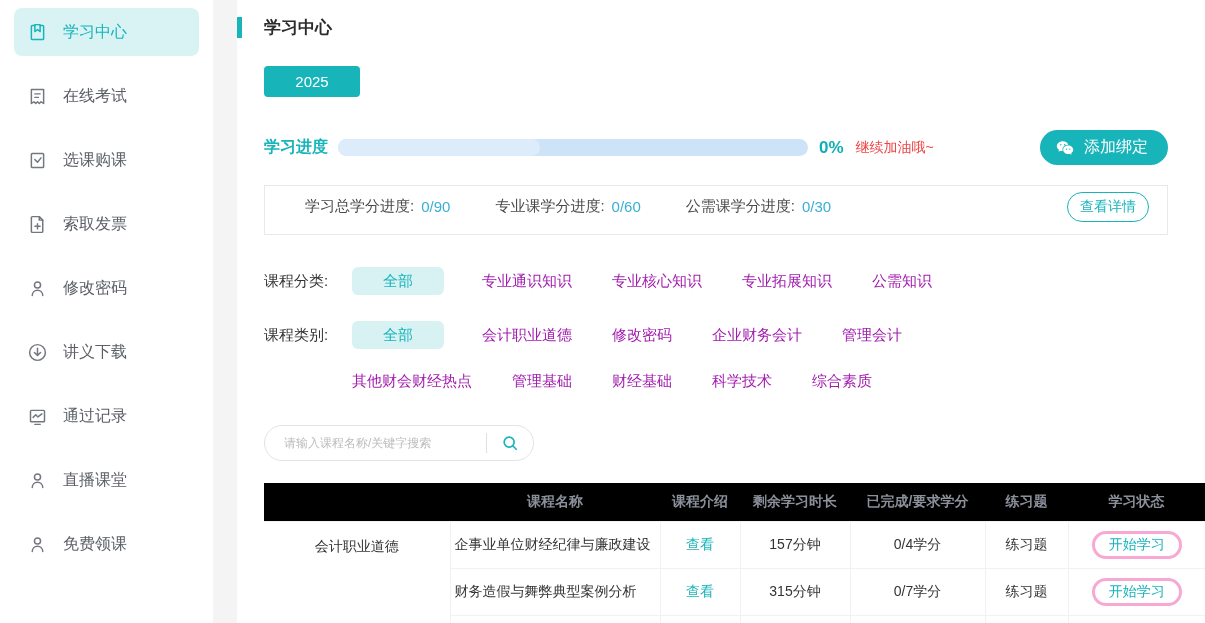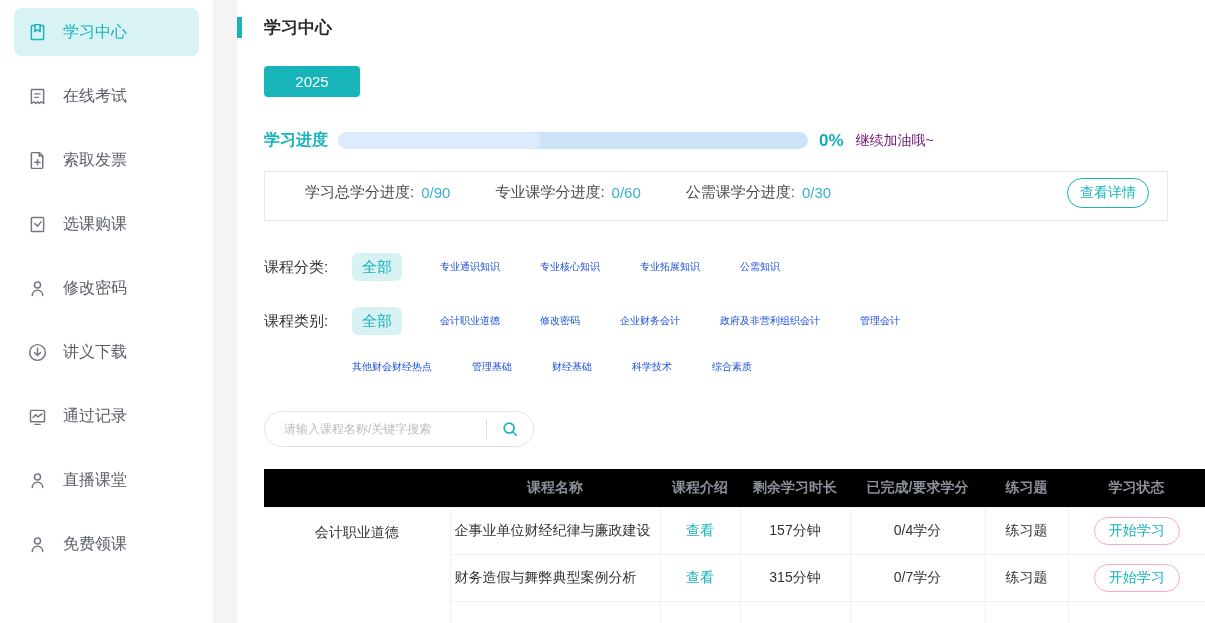--- a/index.html
+++ b/index.html
@@ -29,21 +29,21 @@
   .year-btn { margin-top:27px; width:96px; height:31px; background:#17b4ba; color:#fff;
     border:none; border-radius:4px; font-size:15px; cursor:pointer;
     font-family:inherit; display:block; }
 
   .progress-row { margin-top:33px; width:904px; display:flex; align-items:center; }
   .progress-label { color:#17b4ba; font-size:16px; font-weight:bold; width:74px; }
   .progress-track { width:470px; height:17px; background:#cde4f8; border-radius:9px;
     overflow:hidden; cursor:pointer; }
   .progress-fill { width:43%; height:100%; background:#ddecfb; border-radius:9px; }
   .progress-pct { color:#0fafb5; font-size:17px; font-weight:bold; margin-left:11px; }
-  .progress-hint { color:#701a75; font-size:14px; margin-left:12px; }
+  .progress-hint { color:#ef4444; font-size:14px; margin-left:12px; }
   .bind-btn { margin-left:auto; height:35px; padding:0 20px 0 14px; background:#17b4ba;
     border:none; border-radius:18px; color:#fff; font-size:16px; display:flex;
     align-items:center; gap:8px; cursor:pointer; font-family:inherit; }
   .bind-btn svg { width:22px; height:22px; }
 
   .credits-box { margin-top:20px; width:904px; height:50px; border:1px solid #e9e9e9;
     display:flex; align-items:center; padding:0 18px 7px 40px; }
   .credit-item { display:flex; align-items:center; margin-right:45px; }
   .credit-label { color:#4a4a4a; font-size:15px; }
   .credit-value { color:#3aaed6; font-size:15px; margin-left:7px; }
@@ -51,22 +51,22 @@
     border-radius:15px; height:30px; padding:0 12px; font-size:14px; cursor:pointer;
     font-family:inherit; }
 
   .filter-row { margin-top:32px; display:flex; }
   .filter-row + .filter-row { margin-top:26px; }
   .filter-label { width:88px; color:#333; font-size:15px; line-height:28px; flex-shrink:0; }
   .filter-opts { display:flex; flex-direction:column; }
   .filter-line { display:flex; align-items:center; }
   .filter-line + .filter-line { margin-top:18px; }
   .chip { background:#d8f2f3; color:#17b4ba; border-radius:6px; height:28px; line-height:28px;
-    padding:0 10px; font-size:15px; margin-right:38px; cursor:pointer; }
-  .f-opt { color:#1d4ed8; font-size:10px; line-height:28px; margin-right:40px; cursor:pointer; }
+    padding:0 31px; font-size:15px; margin-right:38px; cursor:pointer; }
+  .f-opt { color:#a21caf; font-size:15px; line-height:28px; margin-right:40px; cursor:pointer; }
 
   .search-box { margin-top:30px; width:270px; height:36px; border:1px solid #e3e3e3;
     border-radius:18px; display:flex; align-items:center; }
   .search-input { flex:1; border:none; outline:none; background:transparent; padding-left:19px;
     font-size:12px; color:#333; font-family:inherit; }
   .search-input::placeholder { color:#bcbcbc; }
   .search-divider { width:1px; height:20px; background:#e0e0e0; }
   .search-btn { width:46px; height:100%; border:none; background:transparent; cursor:pointer;
     display:flex; align-items:center; justify-content:center; }
   .search-btn svg { width:20px; height:20px; stroke:#17b4ba; fill:none; stroke-width:2;
@@ -76,21 +76,21 @@
   .course-table th { background:#000000; height:38px; font-weight:bold; font-size:14px;
     color:#8a8f99; }
   .course-table td { border:1px solid #f1f1f1; height:47px; font-size:14px; color:#333;
     text-align:center; }
   .course-table td:first-child { border-left:none; }
   .course-table td:last-child { border-right:none; }
   .cat-cell { vertical-align:top; padding-top:16px; }
   .name-cell { text-align:left !important; padding-left:4px; }
   .view-link { color:#17b4ba; cursor:pointer; }
   .exercise-link { color:#333; cursor:pointer; }
-  .start-btn { border:1px solid #f9a8d4; color:#17b4ba; background:#fff; border-radius:14px;
+  .start-btn { border:3px solid #f9a8d4; color:#17b4ba; background:#fff; border-radius:14px;
     height:28px; padding:0 14px; font-size:14px; cursor:pointer; font-family:inherit; }
 
   .col-cat{width:186px}.col-name{width:210px}.col-intro{width:80px}.col-dur{width:110px}
   .col-cred{width:135px}.col-ex{width:83px}.col-status{width:137px}
 </style>
 </head>
 <body>
 
 <div class="app">
 
@@ -104,32 +104,32 @@
     </div>
     <div class="side-item">
       <svg viewBox="0 0 24 24">
           <path d="M5 4h14v16l-3-2-2 2-2-2-2 2-2-2-3 2z"></path>
           <path d="M9 9h6M9 13h4"></path>
         </svg>
       <span>在线考试</span>
     </div>
     <div class="side-item">
       <svg viewBox="0 0 24 24">
+          <rect x="5" y="4" width="14" height="16" rx="1"></rect>
+          <path d="M9 11l3 3 4-5"></path>
+        </svg>
+      <span>选课购课</span>
+    </div>
+    <div class="side-item">
+      <svg viewBox="0 0 24 24">
           <path d="M6 3h8l4 4v13a1 1 0 0 1-1 1H6a1 1 0 0 1-1-1V4a1 1 0 0 1 1-1z"></path>
           <path d="M14 3v4h4"></path>
           <path d="M12 11v6M9 14h6"></path>
         </svg>
       <span>索取发票</span>
-    </div>
-    <div class="side-item">
-      <svg viewBox="0 0 24 24">
-          <rect x="5" y="4" width="14" height="16" rx="1"></rect>
-          <path d="M9 11l3 3 4-5"></path>
-        </svg>
-      <span>选课购课</span>
     </div>
     <div class="side-item">
       <svg viewBox="0 0 24 24">
           <circle cx="12" cy="8" r="3.5"></circle>
           <path d="M6 20c0-3.6 2.6-6 6-6s6 2.4 6 6"></path>
         </svg>
       <span>修改密码</span>
     </div>
     <div class="side-item">
       <svg viewBox="0 0 24 24">
@@ -173,20 +173,31 @@
 
     <button class="year-btn">2025</button>
 
     <div class="progress-row">
       <span class="progress-label">学习进度</span>
       <div class="progress-track">
         <div class="progress-fill"></div>
       </div>
       <span class="progress-pct">0%</span>
       <span class="progress-hint">继续加油哦~</span>
+      <button class="bind-btn">
+        <svg viewBox="0 0 24 24">
+          <path fill="#ffffff" d="M9.6 4.5C6 4.5 3.1 6.9 3.1 9.9c0 1.7 1 3.2 2.4 4.2l-.6 2 2.3-1.1c.6.2 1.3.3 2 .3h.3c-.2-.5-.3-1.1-.3-1.7 0-2.9 2.8-5.2 6.2-5.2h.3c-.6-2.3-3.1-3.9-6.1-3.9z"></path>
+          <circle fill="#17b4ba" cx="7.4" cy="8.4" r="0.8"></circle>
+          <circle fill="#17b4ba" cx="11.6" cy="8.4" r="0.8"></circle>
+          <path fill="#ffffff" d="M15.5 9.4c-3 0-5.5 2-5.5 4.6 0 2.5 2.4 4.6 5.5 4.6.6 0 1.2-.1 1.7-.2l2 1-.5-1.8c1.3-.8 2.3-2.1 2.3-3.6 0-2.5-2.5-4.6-5.5-4.6z"></path>
+          <circle fill="#17b4ba" cx="13.7" cy="13.3" r="0.7"></circle>
+          <circle fill="#17b4ba" cx="17.2" cy="13.3" r="0.7"></circle>
+        </svg>
+        <span>添加绑定</span>
+      </button>
     </div>
 
     <div class="credits-box">
       <div class="credit-item">
         <span class="credit-label">学习总学分进度:</span>
         <span class="credit-value">0/90</span>
       </div>
       <div class="credit-item">
         <span class="credit-label">专业课学分进度:</span>
         <span class="credit-value">0/60</span>
@@ -212,21 +223,20 @@
     </div>
 
     <div class="filter-row">
       <span class="filter-label">课程类别:</span>
       <div class="filter-opts">
         <div class="filter-line">
           <span class="chip">全部</span>
           <span class="f-opt">会计职业道德</span>
           <span class="f-opt">修改密码</span>
           <span class="f-opt">企业财务会计</span>
-          <span class="f-opt">政府及非营利组织会计</span>
           <span class="f-opt">管理会计</span>
         </div>
         <div class="filter-line">
           <span class="f-opt">其他财会财经热点</span>
           <span class="f-opt">管理基础</span>
           <span class="f-opt">财经基础</span>
           <span class="f-opt">科学技术</span>
           <span class="f-opt">综合素质</span>
         </div>
       </div>

